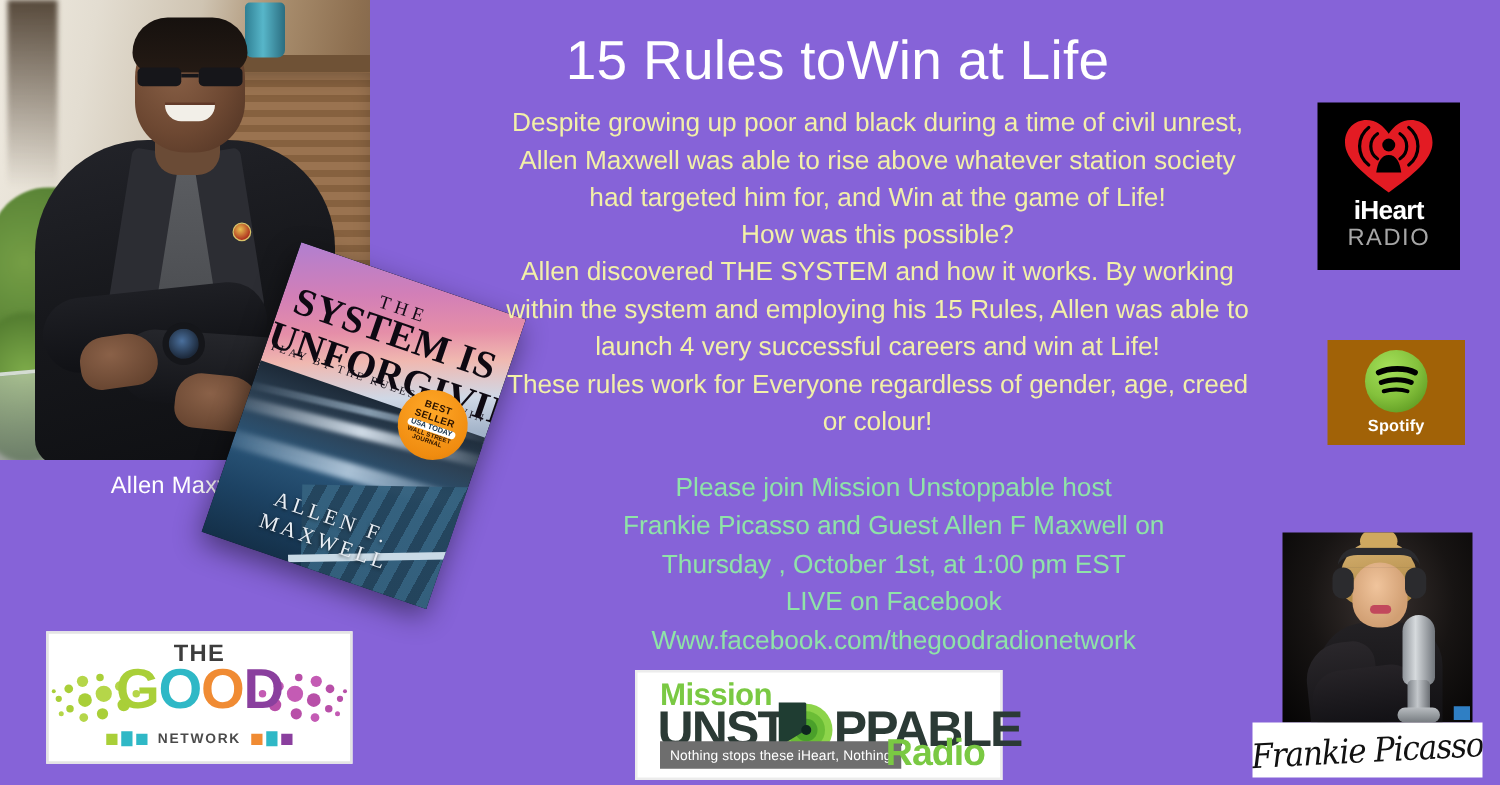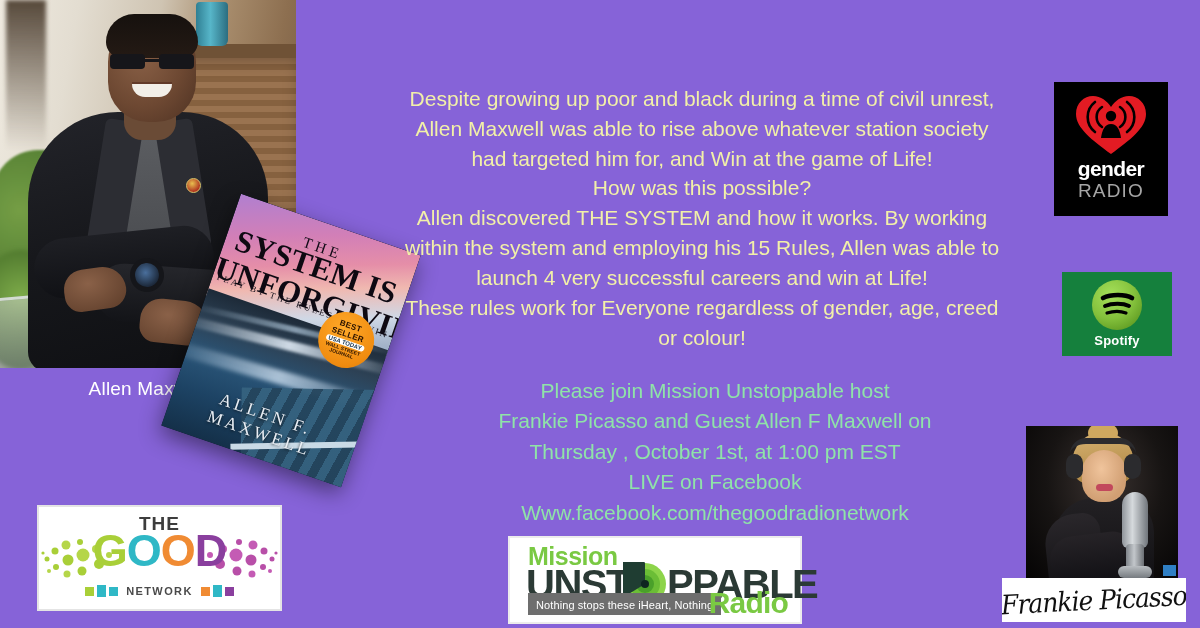--- a/index.html
+++ b/index.html
@@ -145,21 +145,21 @@
 
   
   .iheart-box { position:absolute; left:1054px; top:82px; width:114px; height:134px; background:#000; }
   .ih-heart { position:absolute; left:50%; top:12px; width:74px; height:62px; transform:translateX(-50%); }
   .ih-name { position:absolute; left:0; right:0; top:76px; text-align:center;
     color:#fff; font-size:21px; font-weight:bold; letter-spacing:-.6px; line-height:1; }
   .ih-sub { position:absolute; left:0; right:0; top:99px; text-align:center;
     color:#a6a6a6; font-size:19px; letter-spacing:1.2px; line-height:1; }
 
   
-  .spotify-box { position:absolute; left:1062px; top:272px; width:110px; height:84px; background:#15803d; }
+  .spotify-box { position:absolute; left:1062px; top:272px; width:110px; height:84px; background:#a16207; }
   .sp-circle { position:absolute; left:50%; top:7px; width:52px; height:52px; transform:translateX(-50%); }
   .sp-name { position:absolute; left:0; right:0; top:61px; text-align:center;
     color:#fff; font-size:13px; font-weight:bold; letter-spacing:.2px; }
 
   
   .gmn-box { position:absolute; left:37px; top:505px; width:245px; height:106px;
     background:#fff; border:2px solid #e4e4e4; overflow:hidden; }
   .gmn-the { position:absolute; left:0; right:0; top:6px; text-align:center;
     font-size:19px; font-weight:bold; color:#3d3d3d; letter-spacing:1px; }
   .gmn-good { position:absolute; left:0; right:0; top:21px; text-align:center;
@@ -274,36 +274,37 @@
     <div class="bk-t2">SYSTEM IS<br>UNFORGIVING</div>
     <div class="bk-t3">PLAY BY THE RULES AND WIN</div>
     <div class="bk-badge">
       <div class="b1">BEST SELLER</div>
       <div class="b2">USA TODAY</div>
       <div class="b3">WALL STREET JOURNAL</div>
     </div>
     <div class="bk-author">ALLEN F.<br>MAXWELL</div>
   </div>
 
+  <div class="headline">15 Rules toWin at Life</div>
 
   <div class="body-copy">Despite growing up poor and black during a time of civil unrest, Allen Maxwell was able to rise above whatever station society had targeted him for, and Win at the game of  Life!<br>How was this possible?<br>Allen discovered THE SYSTEM and how it works. By working within the system and employing his 15 Rules,  Allen was able to launch 4 very successful careers and win at Life!<br>These  rules work for Everyone regardless of gender, age, creed or colour!</div>
 
   <div class="event-copy">Please join Mission Unstoppable host<br>Frankie Picasso and Guest Allen F Maxwell on<br>Thursday , October 1st, at 1:00 pm EST<br>LIVE on Facebook<br>Www.facebook.com/thegoodradionetwork</div>
 
   <div class="iheart-box">
     <svg class="ih-heart" viewBox="0 0 74 62">
       <path d="M37 60 C18 46 2 34 2 20 C2 9 10 2 19 2 C27 2 33 7 37 13 C41 7 47 2 55 2 C64 2 72 9 72 20 C72 34 56 46 37 60 Z" fill="#e31b23"></path>
       <circle cx="37" cy="22" r="5.2" fill="#000"></circle>
       <path d="M37 30 C31 30 28 36 27 44 L47 44 C46 36 43 30 37 30 Z" fill="#000"></path>
       <path d="M28 13 A12 12 0 0 0 28 33" fill="none" stroke="#000" stroke-width="2.6" stroke-linecap="round"></path>
       <path d="M46 13 A12 12 0 0 1 46 33" fill="none" stroke="#000" stroke-width="2.6" stroke-linecap="round"></path>
       <path d="M21 8 A19 19 0 0 0 21 38" fill="none" stroke="#000" stroke-width="2.6" stroke-linecap="round"></path>
       <path d="M53 8 A19 19 0 0 1 53 38" fill="none" stroke="#000" stroke-width="2.6" stroke-linecap="round"></path>
     </svg>
-    <div class="ih-name">gender</div>
+    <div class="ih-name">iHeart</div>
     <div class="ih-sub">RADIO</div>
   </div>
 
   <div class="spotify-box">
     <svg class="sp-circle" viewBox="0 0 52 52">
       <defs>
         <radialGradient id="spg" cx="38%" cy="30%" r="78%">
           <stop offset="0%" stop-color="#a5e05a"></stop>
           <stop offset="60%" stop-color="#84c13c"></stop>
           <stop offset="100%" stop-color="#5f9b22"></stop>

